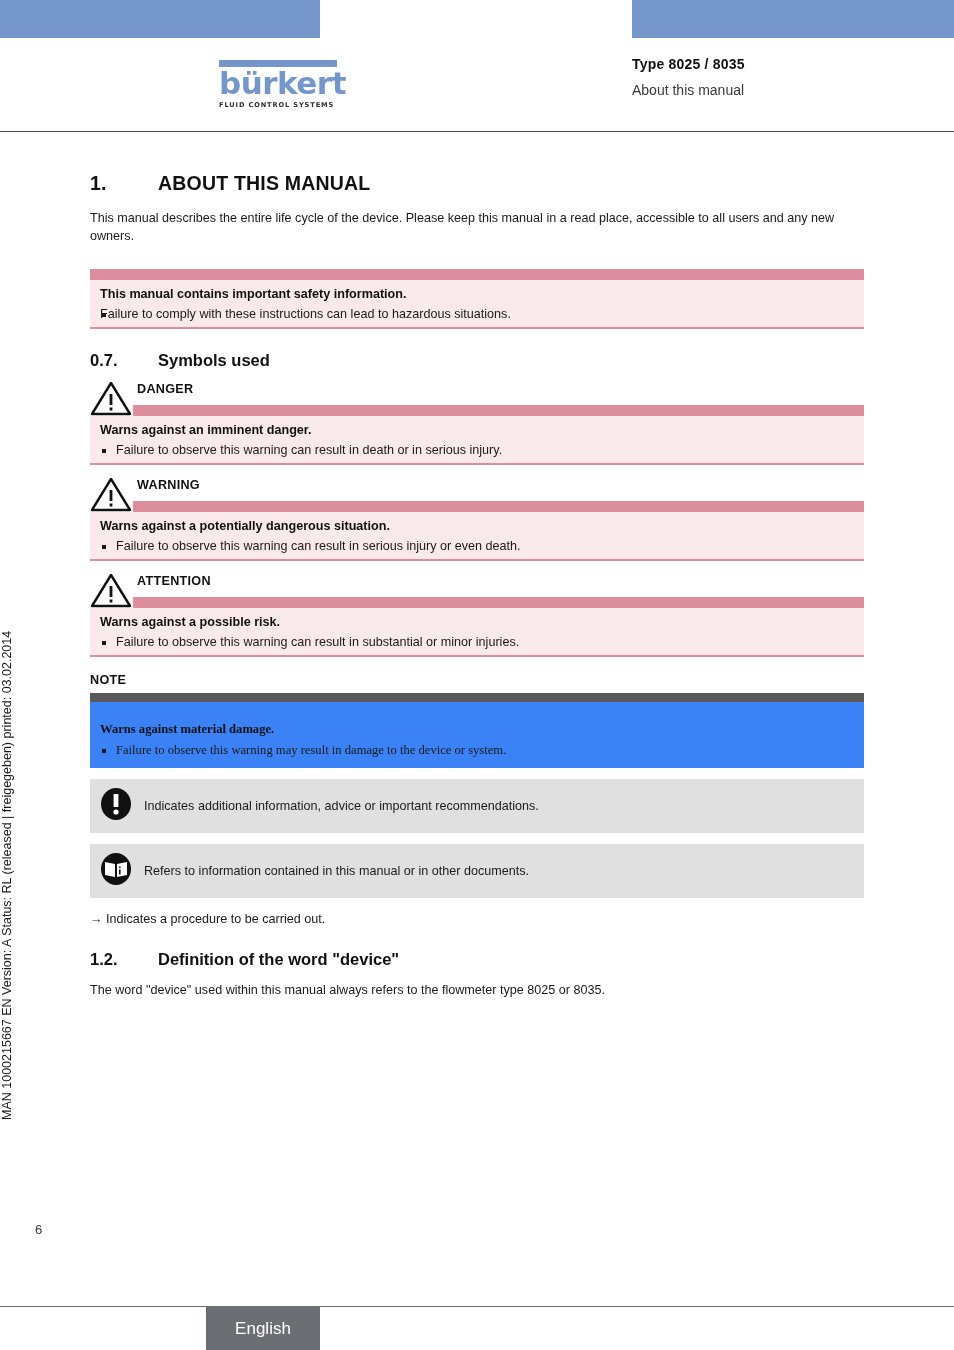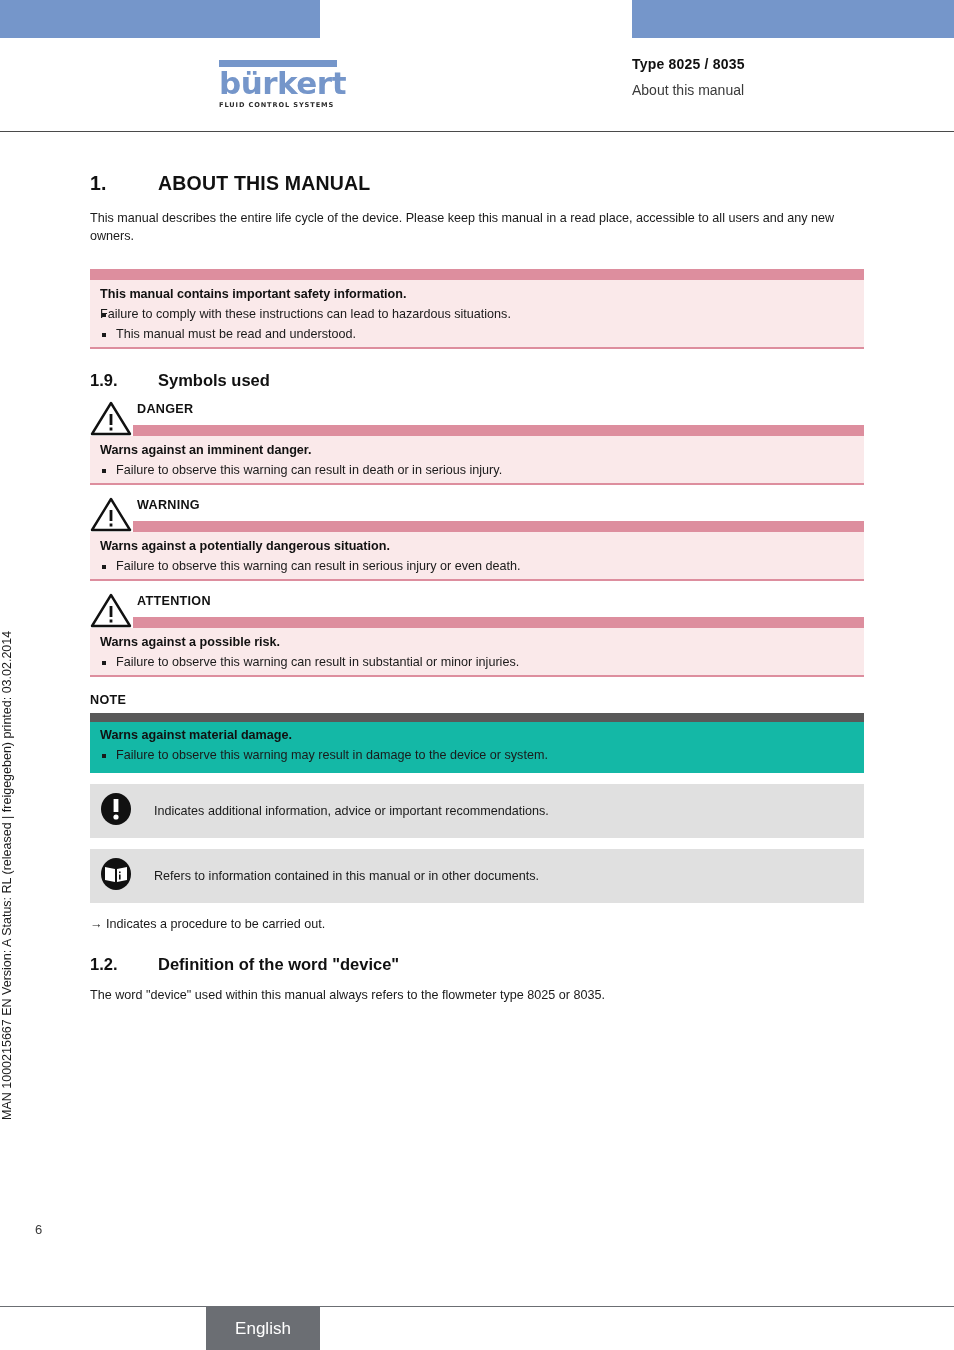--- a/index.html
+++ b/index.html
@@ -160,36 +160,37 @@
     width: 3.5px; height: 3.5px;
     background: #1a1a1a;
   }
 
   
   .nbox-topbar {
     height: 9px;
     background: #595959;
   }
   .nbox-body {
-    background: #14b8a6;
-    padding: 6px 10px 9px 10px;
+    background: #3b82f6;
+    padding: 20px 10px 9px 10px;
+    font-family: Liberation Serif, serif;
   }
 
   
   .infobox {
     background: #e0e0e0;
     display: flex;
     align-items: center;
     padding: 8px 10px;
     min-height: 38px;
   }
   .infobox .txt {
     font-size: 12.6px;
     color: #1a1a1a;
-    margin-left: 22px;
+    margin-left: 12px;
   }
 
   
   .sym-head {
     position: relative;
     height: 40px;
   }
   .sym-head .tri {
     position: absolute;
     left: 0; top: 2px;
@@ -259,26 +260,25 @@
       <span class="num">1.</span><span>ABOUT THIS MANUAL</span>
     </h1>
 
     <p class="body" style="margin-top:14px;">This manual describes the entire life cycle of the device. Please keep this manual in a read place, accessible to all users and any new owners.</p>
 
     <div class="wbox" style="margin-top:24px;">
       <div class="wbox-topbar"></div>
       <div class="wbox-body">
         <div class="wbox-title">This manual contains important safety information.</div>
         <div class="bullet-line" style="padding-left:0;">Failure to comply with these instructions can lead to hazardous situations.</div>
-        <div class="bullet-line" style="margin-top:3px;">This manual must be read and understood.</div>
       </div>
     </div>
 
     <h2 class="sub" style="margin-top:22px;">
-      <span class="num">1.9.</span><span>Symbols used</span>
+      <span class="num">0.7.</span><span>Symbols used</span>
     </h2>
 
     <div style="margin-top:8px;">
       <div class="sym-head">
         <span class="tri">
           <svg width="42" height="36" viewBox="0 0 42 36">
             <polygon points="21,3 40,34 2,34" fill="#ffffff" stroke="#111111" stroke-width="2.4" stroke-linejoin="round"></polygon>
             <rect x="19.6" y="14" width="2.8" height="11" fill="#111111"></rect>
             <rect x="19.6" y="27.5" width="2.8" height="3" fill="#111111"></rect>
           </svg>

